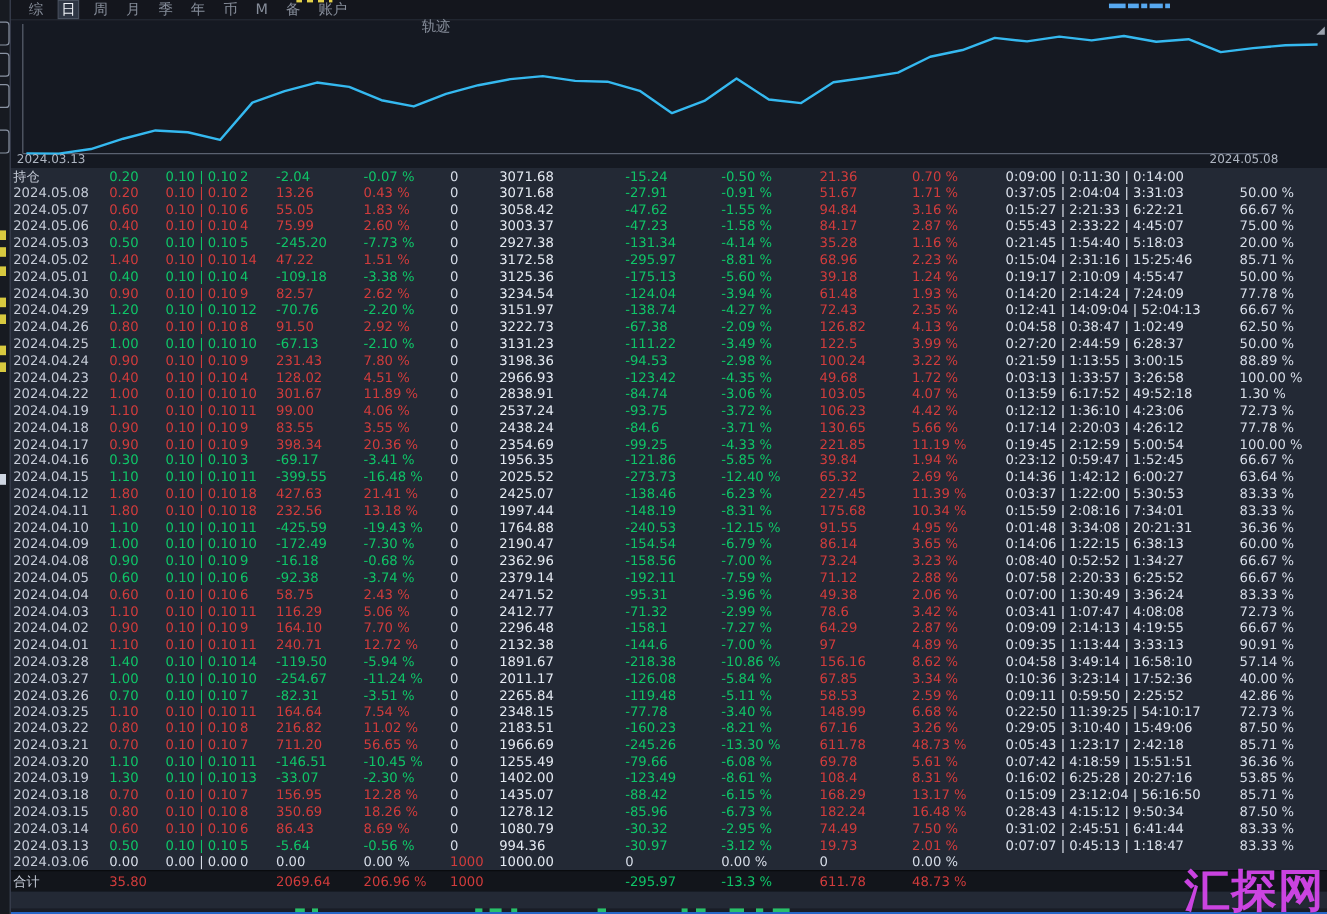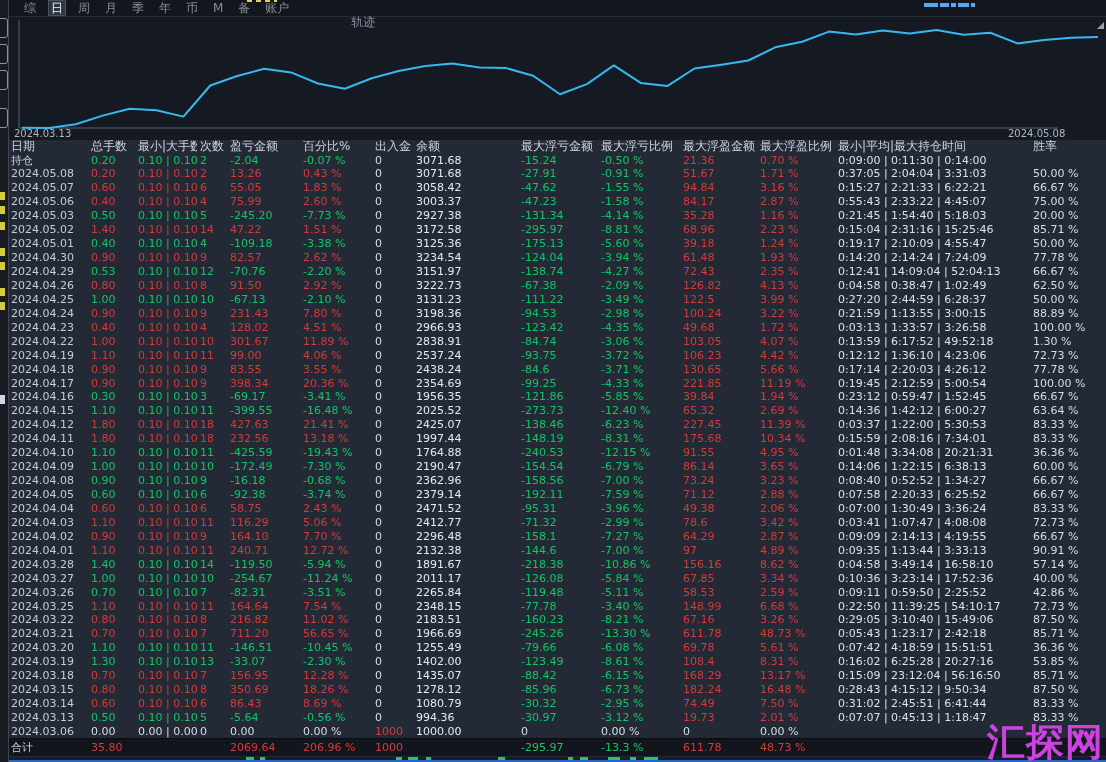--- a/index.html
+++ b/index.html
@@ -99,36 +99,20 @@
       <line x1="11" y1="4" x2="11" y2="112" stroke="#5a6170" stroke-width="1"></line>
       <line x1="11" y1="112" x2="1050" y2="112" stroke="#5a6170" stroke-width="1"></line>
       <polyline points="14.0,111.8 40.9,112.0 67.8,108.2 94.7,99.6 121.6,92.7 148.5,94.2 175.4,100.6 202.3,69.5 229.2,60.0 256.1,52.8 283.0,56.4 309.9,67.5 336.8,72.7 363.7,62.2 390.6,55.0 417.5,49.9 444.4,47.4 471.3,51.4 498.2,52.1 525.1,59.7 552.0,78.3 578.9,68.1 605.8,49.4 632.7,66.9 659.6,69.9 686.5,52.5 713.4,48.8 740.3,44.5 767.2,31.3 794.1,25.7 821.0,15.6 847.9,18.5 874.8,14.5 901.7,17.6 928.6,14.0 955.5,18.8 982.4,16.7 1009.3,27.4 1036.2,24.1 1063.1,21.7 1090.0,21.1" fill="none" stroke="#35b9f0" stroke-width="2" stroke-linejoin="round"></polyline>
     </svg>
   <div class="axis-label start">2024.03.13</div>
   <div class="axis-label end">2024.05.08</div>
   <div class="scroll-tri"></div>
 </div>
 
 <div class="table" id="statsTable">
-    <div class="t-row header">
-      <div class="cell ">日期</div>
-      <div class="cell ">总手数</div>
-      <div class="cell ">最小|大手数</div>
-      <div class="cell ">次数</div>
-      <div class="cell ">盈亏金额</div>
-      <div class="cell ">百分比%</div>
-      <div class="cell ">出入金</div>
-      <div class="cell ">余额</div>
-      <div class="cell ">最大浮亏金额</div>
-      <div class="cell ">最大浮亏比例</div>
-      <div class="cell ">最大浮盈金额</div>
-      <div class="cell ">最大浮盈比例</div>
-      <div class="cell ">最小|平均|最大持仓时间</div>
-      <div class="cell ">胜率</div>
-    </div>
     <div class="t-row poscur">
       <div class="cell c-date">持仓</div>
       <div class="cell c-down">0.20</div>
       <div class="cell c-down">0.10 | 0.10</div>
       <div class="cell c-down">2</div>
       <div class="cell c-down">-2.04</div>
       <div class="cell c-down">-0.07 %</div>
       <div class="cell c-neutral">0</div>
       <div class="cell c-bright">3071.68</div>
       <div class="cell c-down">-15.24</div>
@@ -245,21 +229,21 @@
       <div class="cell c-bright">3234.54</div>
       <div class="cell c-down">-124.04</div>
       <div class="cell c-down">-3.94 %</div>
       <div class="cell c-up">61.48</div>
       <div class="cell c-up">1.93 %</div>
       <div class="cell c-time">0:14:20 | 2:14:24 | 7:24:09</div>
       <div class="cell c-neutral">77.78 %</div>
     </div>
     <div class="t-row">
       <div class="cell c-date">2024.04.29</div>
-      <div class="cell c-down">0.53</div>
+      <div class="cell c-down">1.20</div>
       <div class="cell c-down">0.10 | 0.10</div>
       <div class="cell c-down">12</div>
       <div class="cell c-down">-70.76</div>
       <div class="cell c-down">-2.20 %</div>
       <div class="cell c-neutral">0</div>
       <div class="cell c-bright">3151.97</div>
       <div class="cell c-down">-138.74</div>
       <div class="cell c-down">-4.27 %</div>
       <div class="cell c-up">72.43</div>
       <div class="cell c-up">2.35 %</div>

